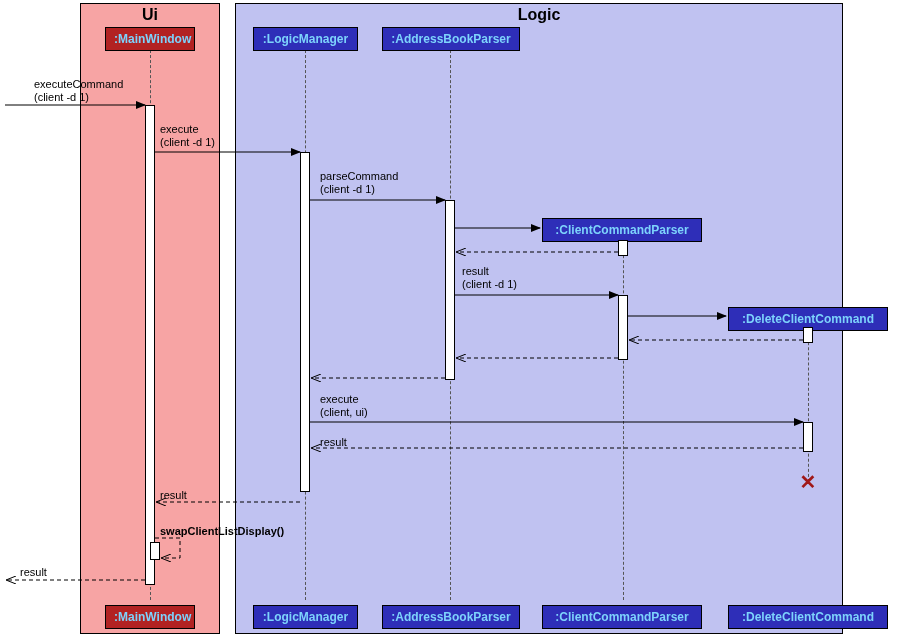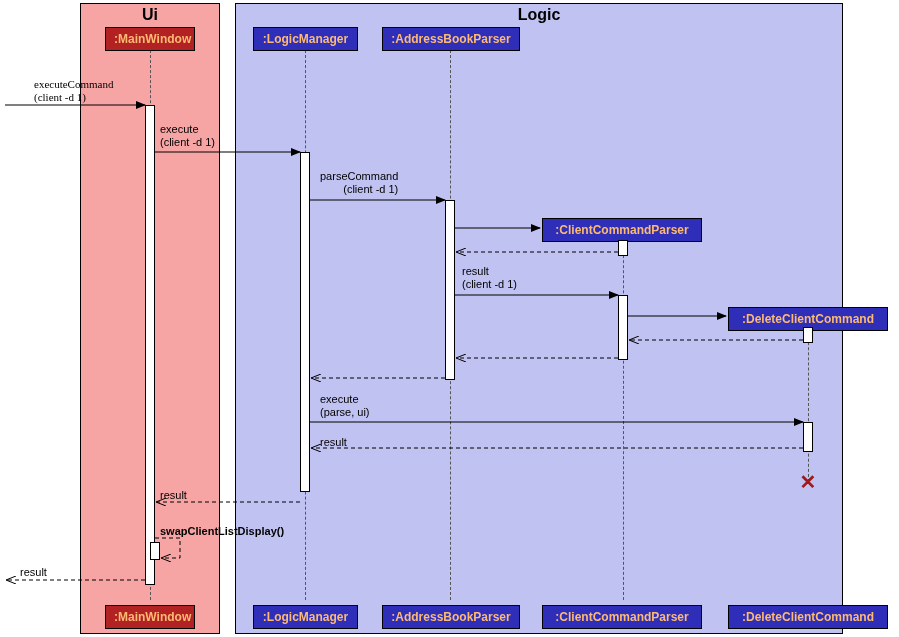--- a/index.html
+++ b/index.html
@@ -25,21 +25,21 @@
     position: absolute;
     top: 2px;
     left: 50%;
     transform: translateX(-50%);
     font-size: 16px;
     font-weight: bold;
   }
   .participant {
     position: absolute;
     padding: 4px 8px;
-    color: #fdba74;
+    color: #7dd3fc;
     font-weight: bold;
     border: 1px solid #000;
     box-sizing: border-box;
     text-align: center;
     white-space: nowrap;
   }
   .p-red { background: #b22222; }
   .p-blue { background: #2e2eb8; }
   .lifeline {
     position: absolute;
@@ -108,39 +108,39 @@
   <div class="activation" style="left:150px; top:542px; height:18px;"></div>
   <div class="activation" style="left:300px; top:152px; height:340px;"></div>
   <div class="activation" style="left:445px; top:200px; height:180px;"></div>
   <div class="activation" style="left:618px; top:240px; height:16px;"></div>
   <div class="activation" style="left:618px; top:295px; height:65px;"></div>
   <div class="activation" style="left:803px; top:327px; height:16px;"></div>
   <div class="activation" style="left:803px; top:422px; height:30px;"></div>
 
   <div class="destroy" style="left:808px; top:482px;">✕</div>
 
-  <div class="msg-label" style="left:34px; top:78px;font-family:Liberation Serif, serif;">
+  <div class="msg-label" style="left:34px; top:78px;">
     <span>executeCommand</span><br>
     <span>(client -d 1)</span>
   </div>
   <div class="msg-label" style="left:160px; top:123px;">
     <span>execute</span><br>
     <span>(client -d 1)</span>
   </div>
-  <div class="msg-label" style="left:320px; top:170px;text-align:right;">
+  <div class="msg-label" style="left:320px; top:170px;">
     <span>parseCommand</span><br>
     <span>(client -d 1)</span>
   </div>
   <div class="msg-label" style="left:462px; top:265px;">
     <span>result</span><br>
     <span>(client -d 1)</span>
   </div>
   <div class="msg-label" style="left:320px; top:393px;">
     <span>execute</span><br>
-    <span>(parse, ui)</span>
+    <span>(client, ui)</span>
   </div>
   <div class="msg-label" style="left:320px; top:436px;">result</div>
   <div class="msg-label" style="left:160px; top:489px;">result</div>
   <div class="msg-label" style="left:160px; top:525px;font-weight:bold;">swapClientListDisplay()</div>
   <div class="msg-label" style="left:20px; top:566px;">result</div>
 
   <svg class="arrows">
     <defs>
       <marker id="ah" markerWidth="10" markerHeight="8" refX="9" refY="4" orient="auto">
         <path d="M0,0 L10,4 L0,8 z" fill="#000"></path>

